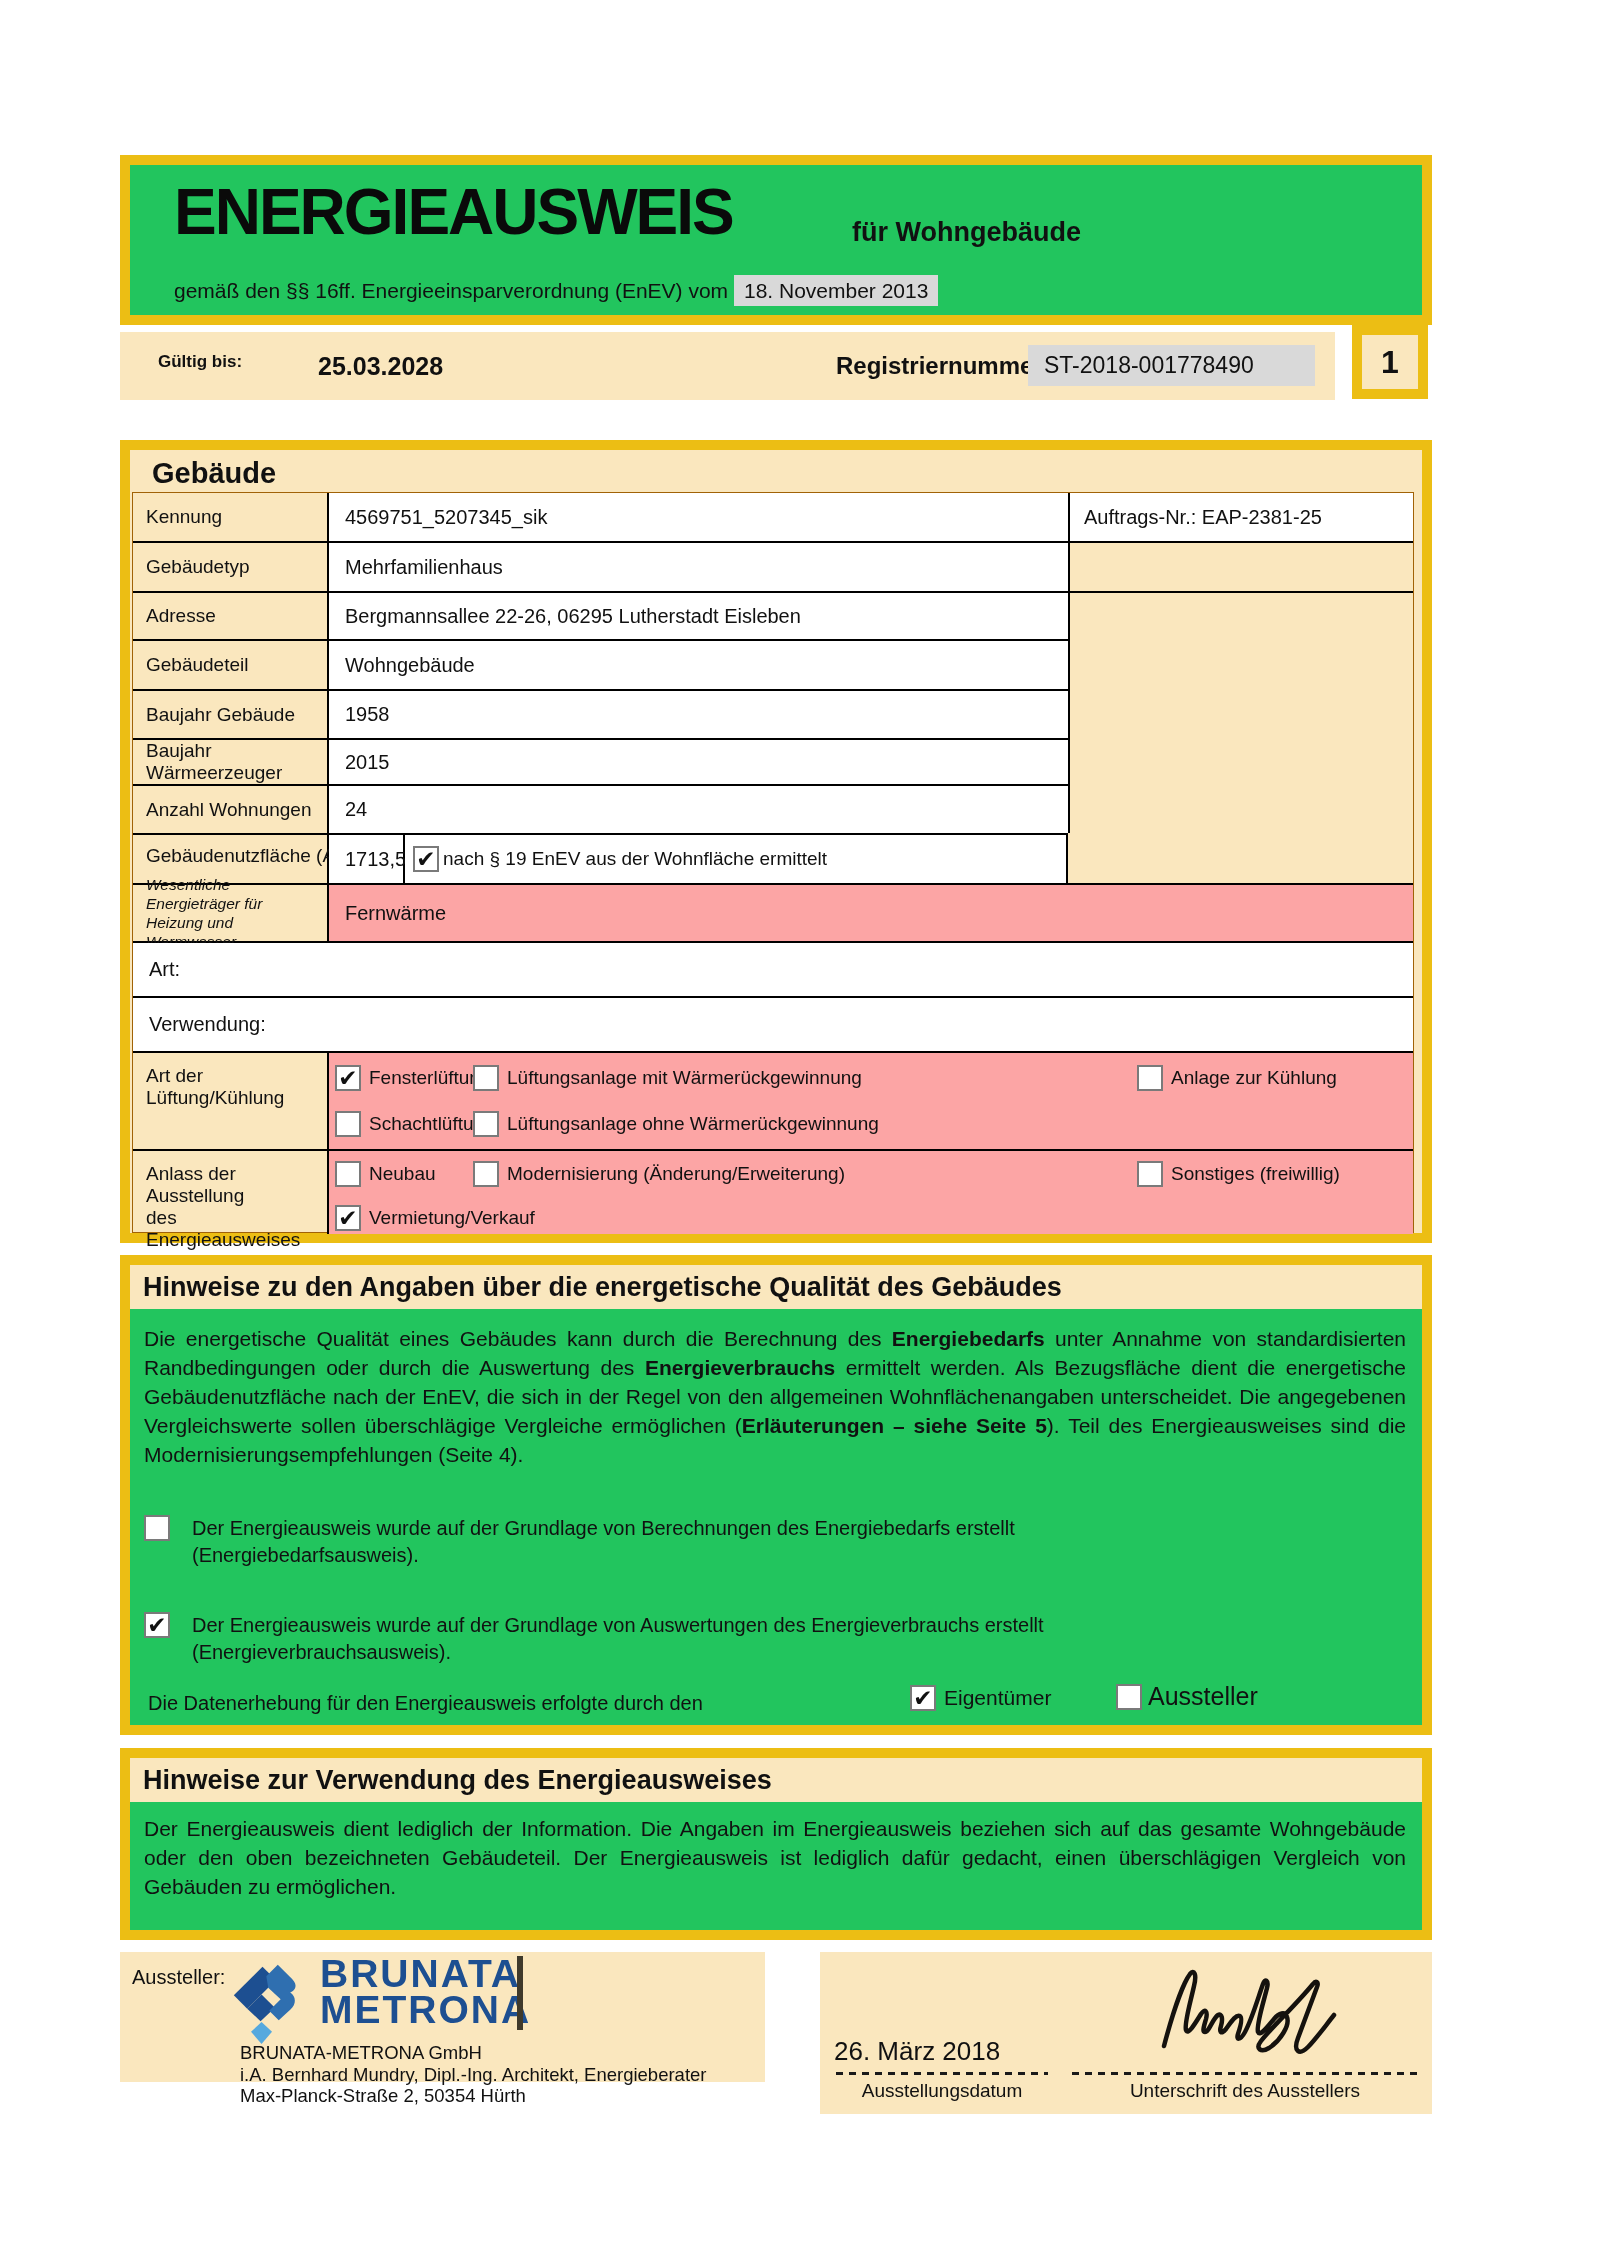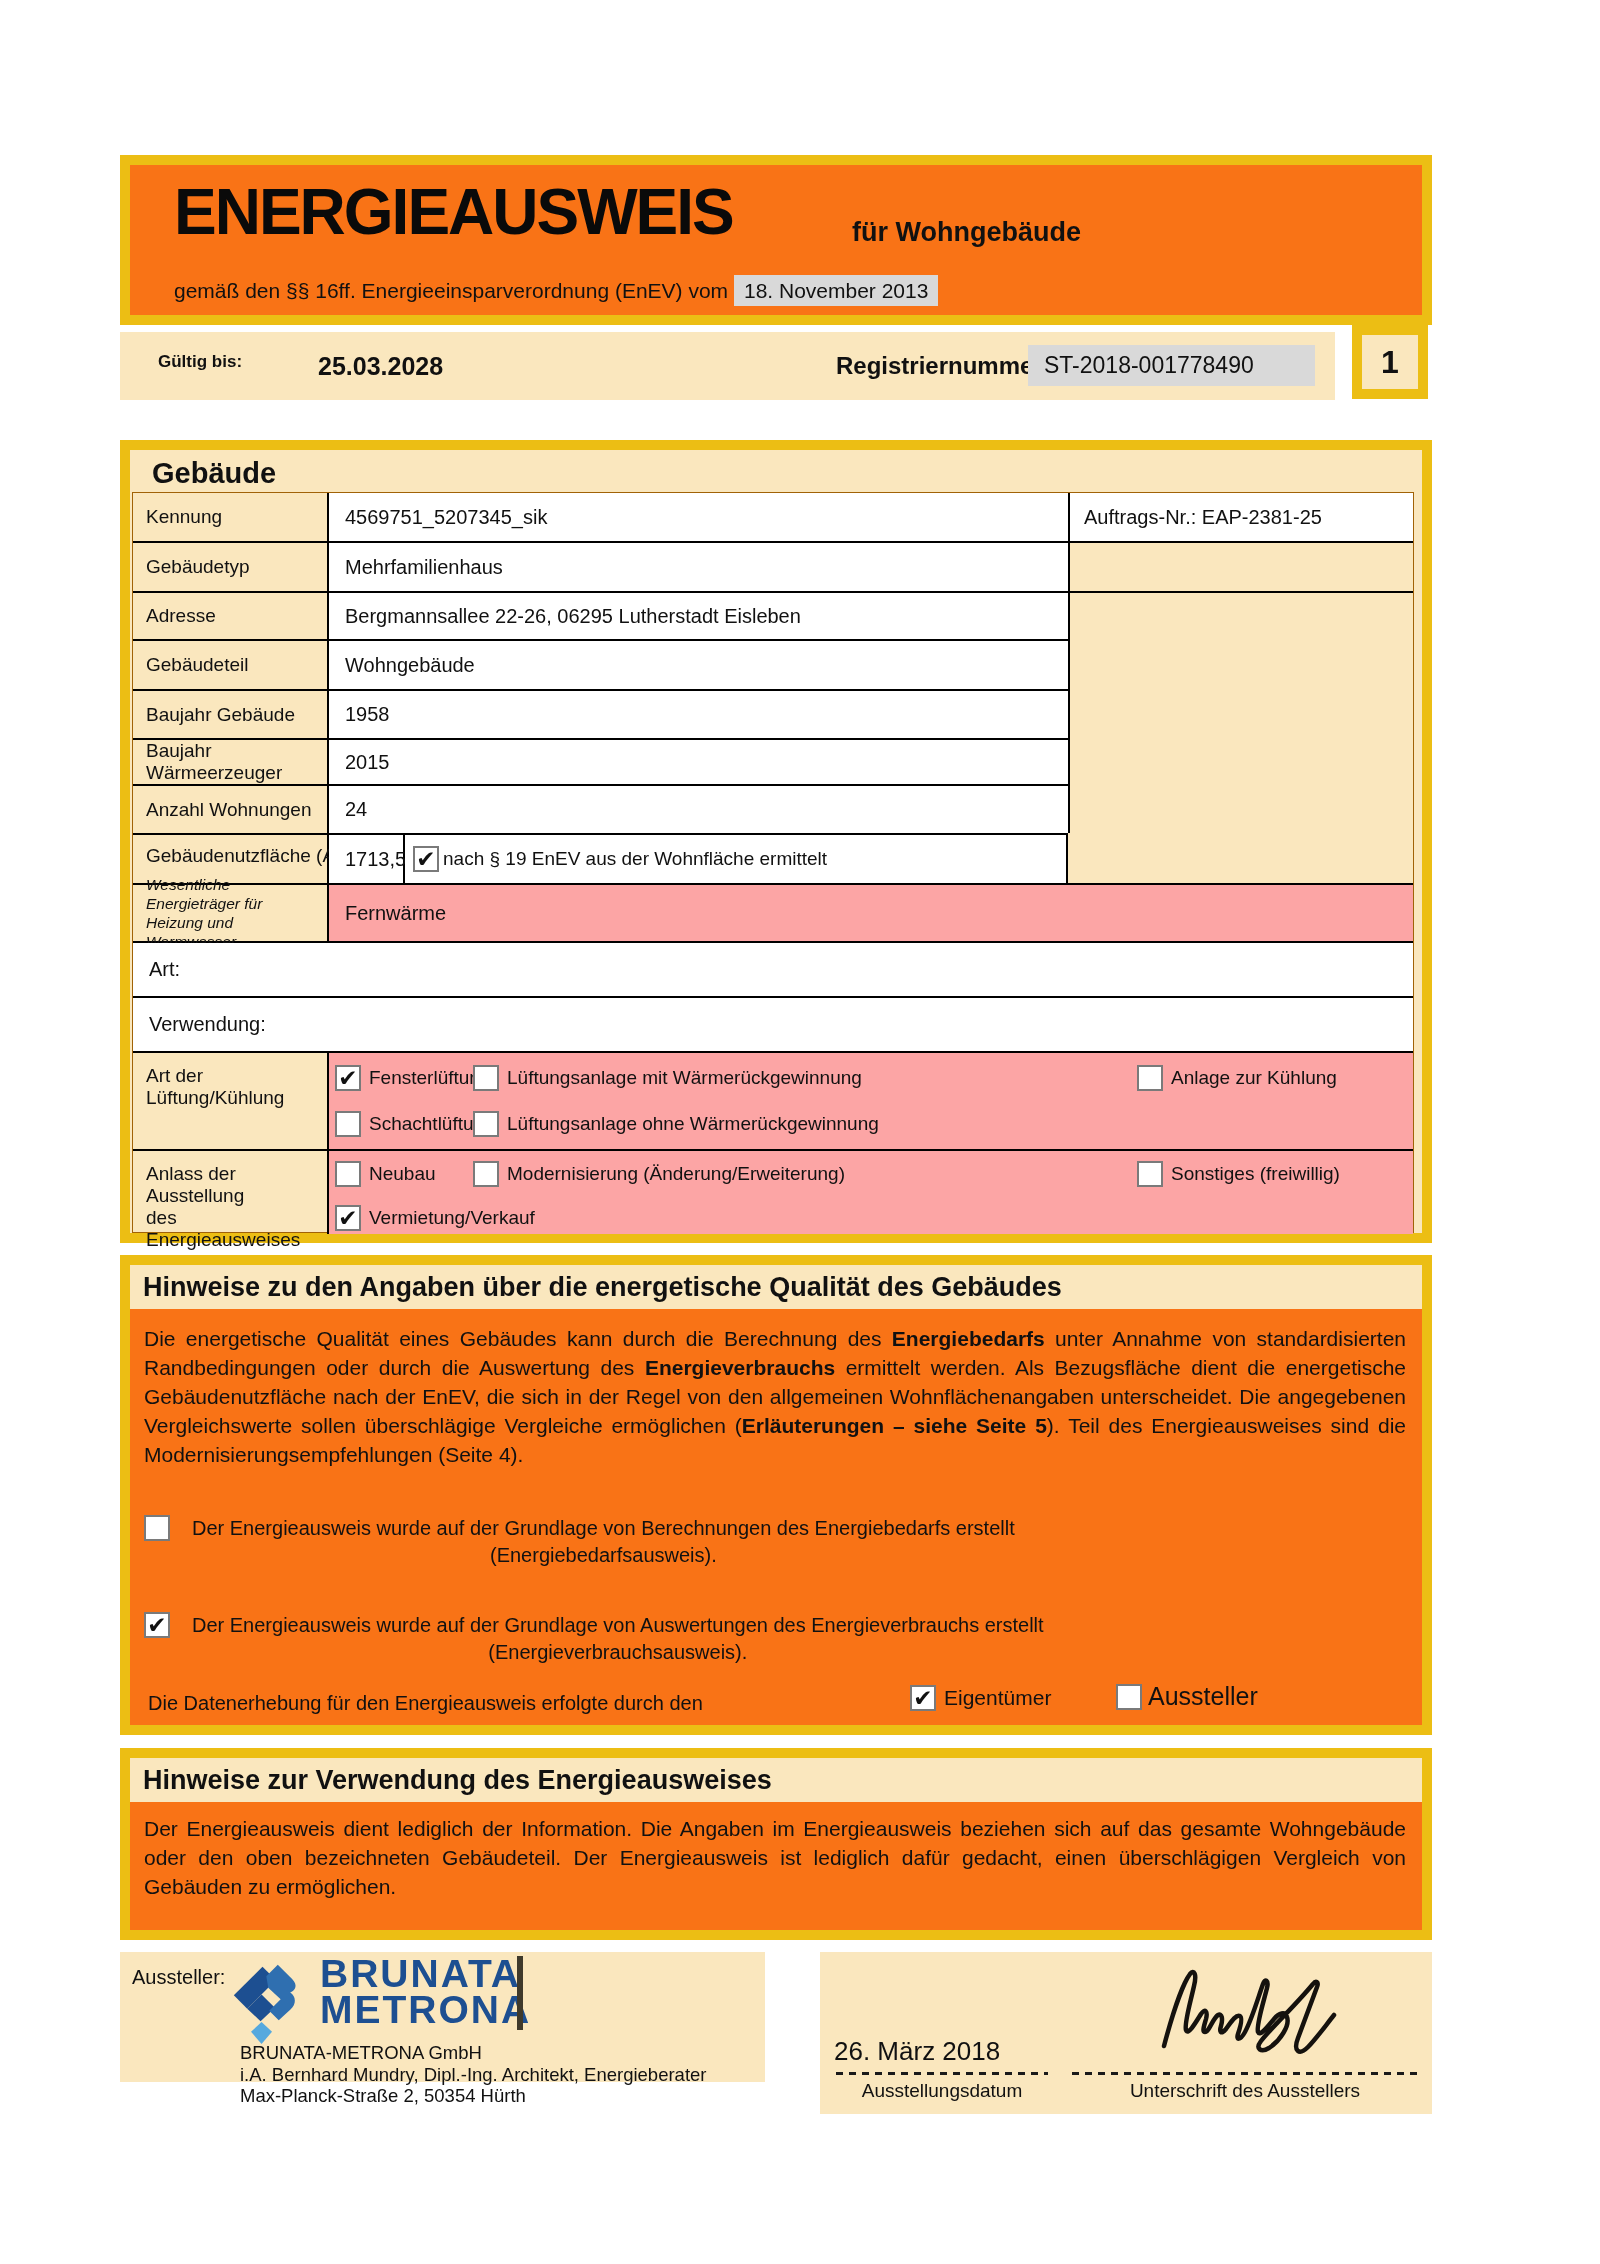--- a/index.html
+++ b/index.html
@@ -1,20 +1,20 @@
 <!DOCTYPE html>
 <html><head>
 <meta charset="utf-8">
 <style>
   * { box-sizing: border-box; margin: 0; padding: 0; }
   html,body { background:#ffffff; }
   body { font-family: "Liberation Sans", sans-serif; color:#111; }
   #page { position:relative; width:1600px; height:2264px; background:#fff; overflow:hidden; }
 
-  .gold-box { position:absolute; border:10px solid #ECBE14; background:#f97316; }
+  .gold-box { position:absolute; border:10px solid #ECBE14; background:#22c55e; }
   .cream { background:#FAE7BE; }
 
   
   #header-box { left:120px; top:155px; width:1312px; height:170px; }
   #main-title { position:absolute; left:44px; top:10px; font-size:64px; font-weight:bold; letter-spacing:-2px; color:#0a0a0a; }
   #title-sub { position:absolute; left:722px; top:52px; font-size:27px; font-weight:bold; }
   #law-line { position:absolute; left:44px; top:114px; font-size:21px; }
   .gray-hl { background:#D9D9D9; padding:4px 10px; }
 
   #valid-bar { position:absolute; left:120px; top:332px; width:1215px; height:68px; }
@@ -46,21 +46,21 @@
 
   .cb { width:26px; height:26px; border:2px solid #7a7a7a; background:#fff; display:inline-flex; align-items:center; justify-content:center; font-size:23px; line-height:23px; flex:none; }
   .cbl { margin-left:8px; font-size:19px; white-space:nowrap; }
   .cbrow-item { position:absolute; display:flex; align-items:center; }
 
   
   #hint1-box { left:120px; top:1255px; width:1312px; height:480px; }
   #hint2-box { left:120px; top:1748px; width:1312px; height:192px; }
   .title-strip { height:44px; background:#FAE7BE; display:flex; align-items:center; padding-left:13px; font-size:27px; font-weight:bold; }
   .hint-para { margin:15px 16px 0 14px; text-align:justify; font-size:21px; line-height:29px; }
-  .chk-item { position:absolute; left:14px; display:flex;text-align:center; }
+  .chk-item { position:absolute; left:14px; display:flex; }
   .chk-item .txt { margin-left:22px; font-size:20px; line-height:27px; }
   #data-line { position:absolute; left:18px; top:427px; font-size:20px; }
   #opt-owner { left:780px; top:420px; }
   #opt-owner .cbl { font-size:21px; }
   #opt-issuer { left:986px; top:417px; }
   #opt-issuer .cbl { font-size:25px; margin-left:6px; }
 
   
   #footer-left { position:absolute; left:120px; top:1952px; width:645px; height:130px; }
   #footer-right { position:absolute; left:820px; top:1952px; width:612px; height:162px; }

